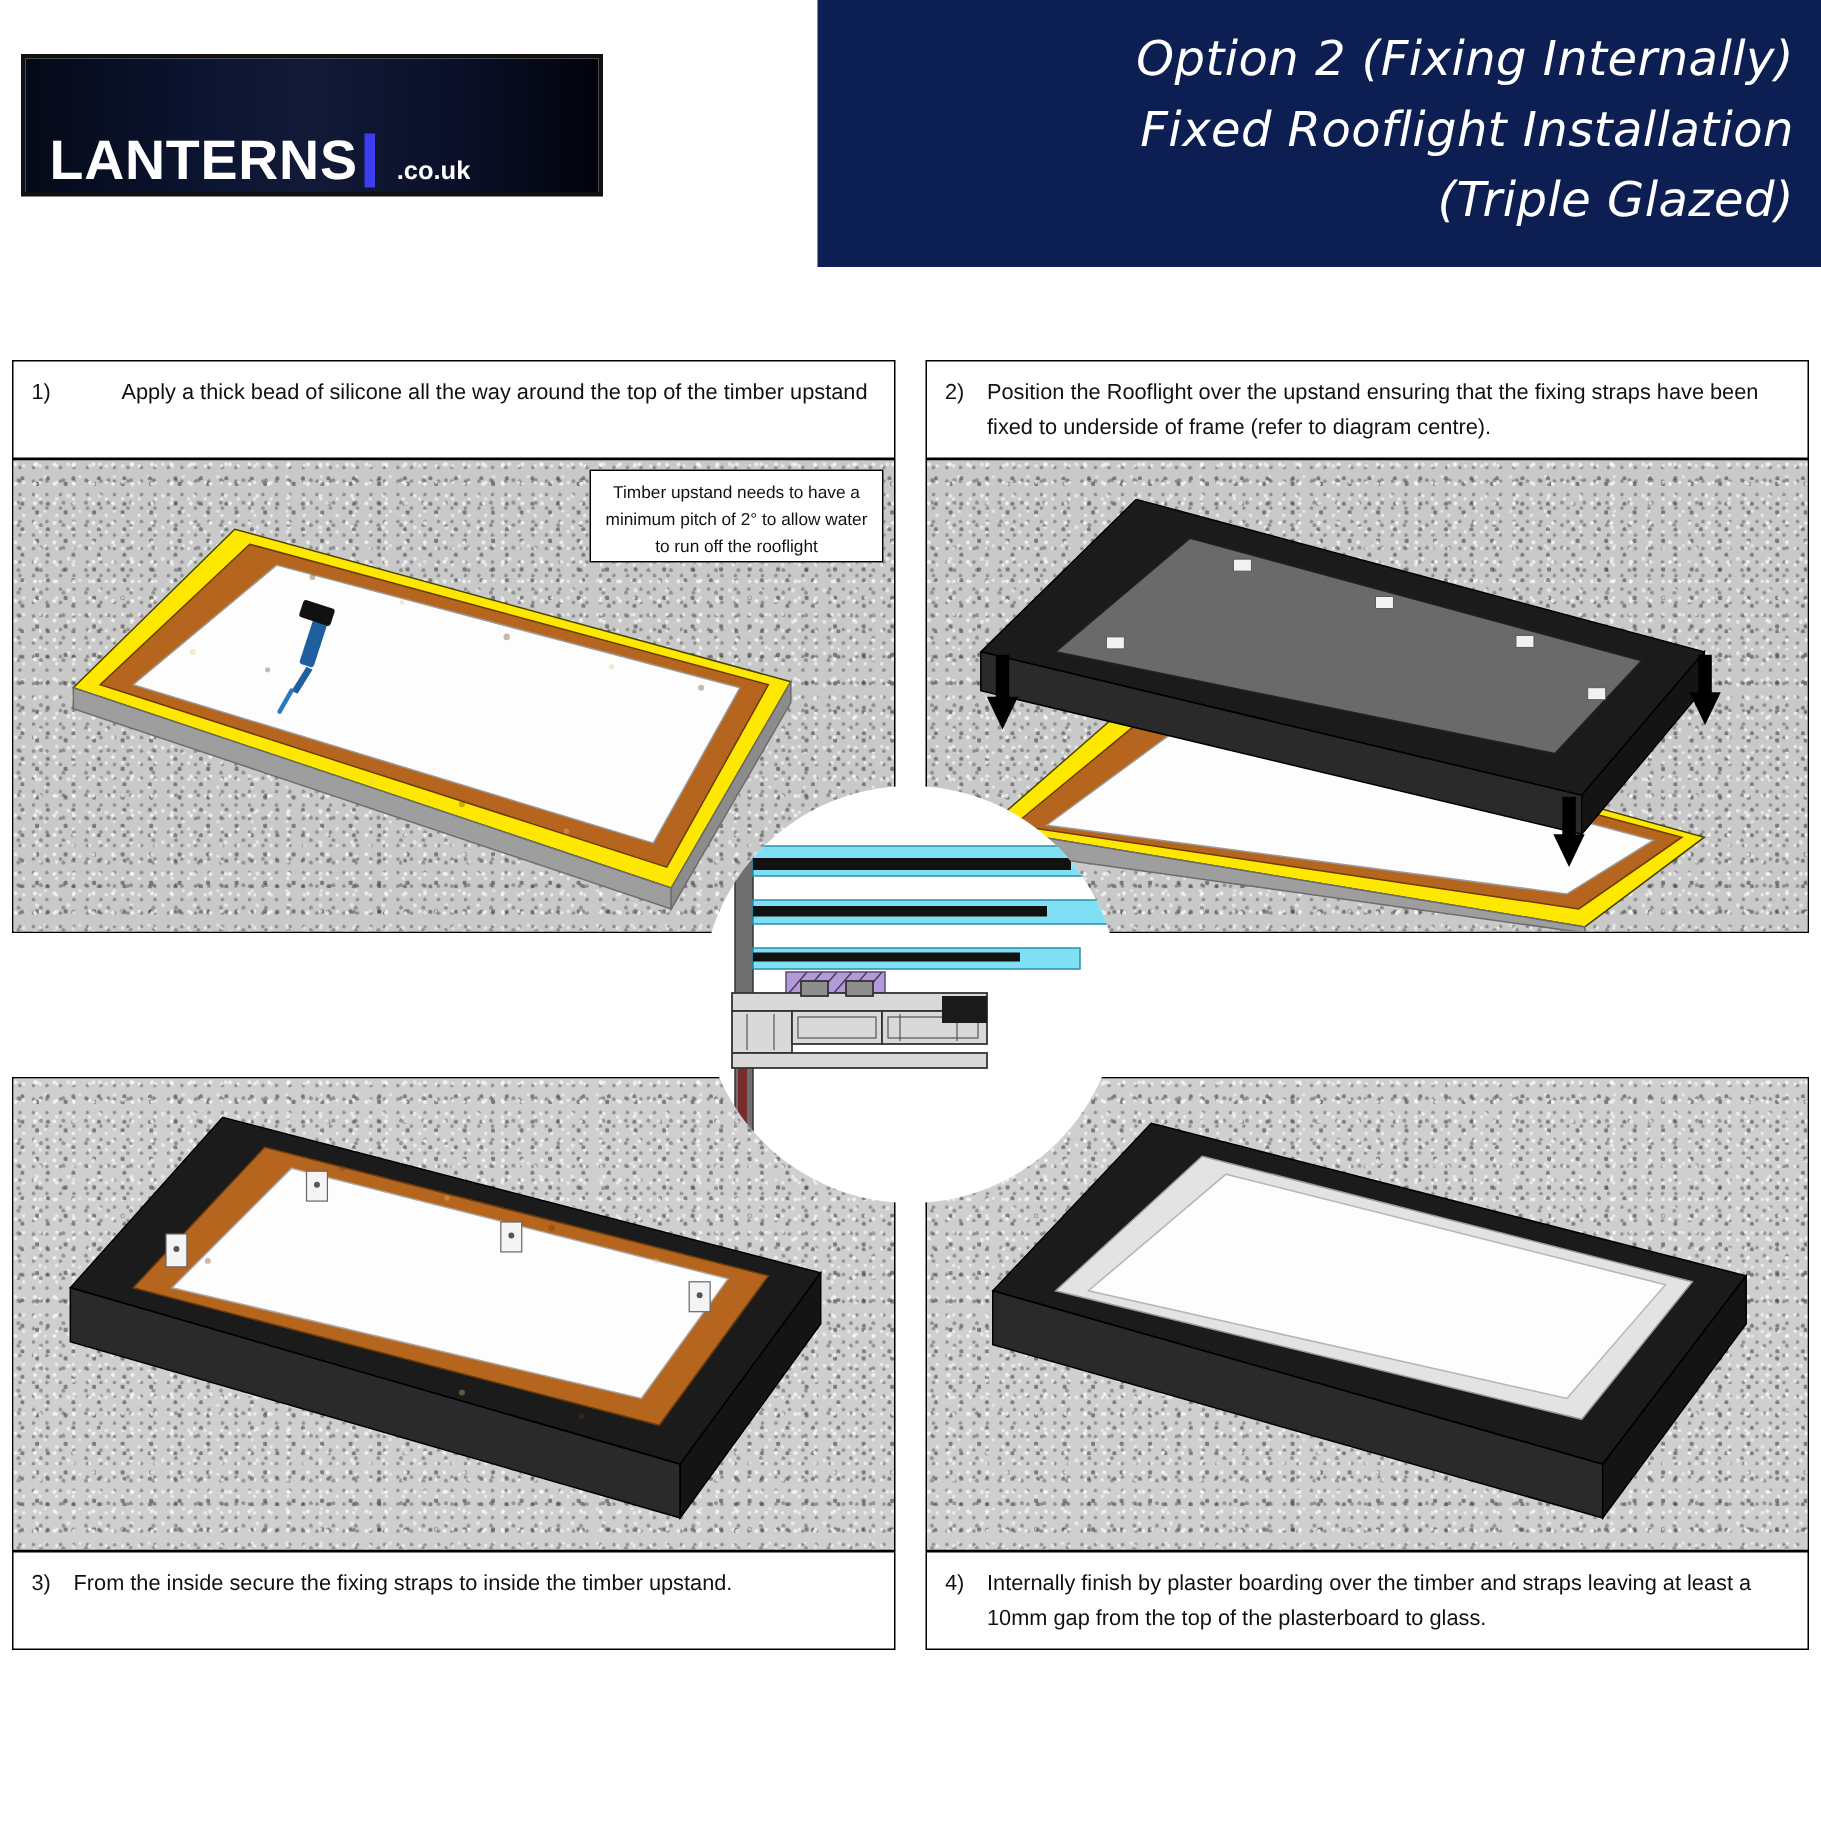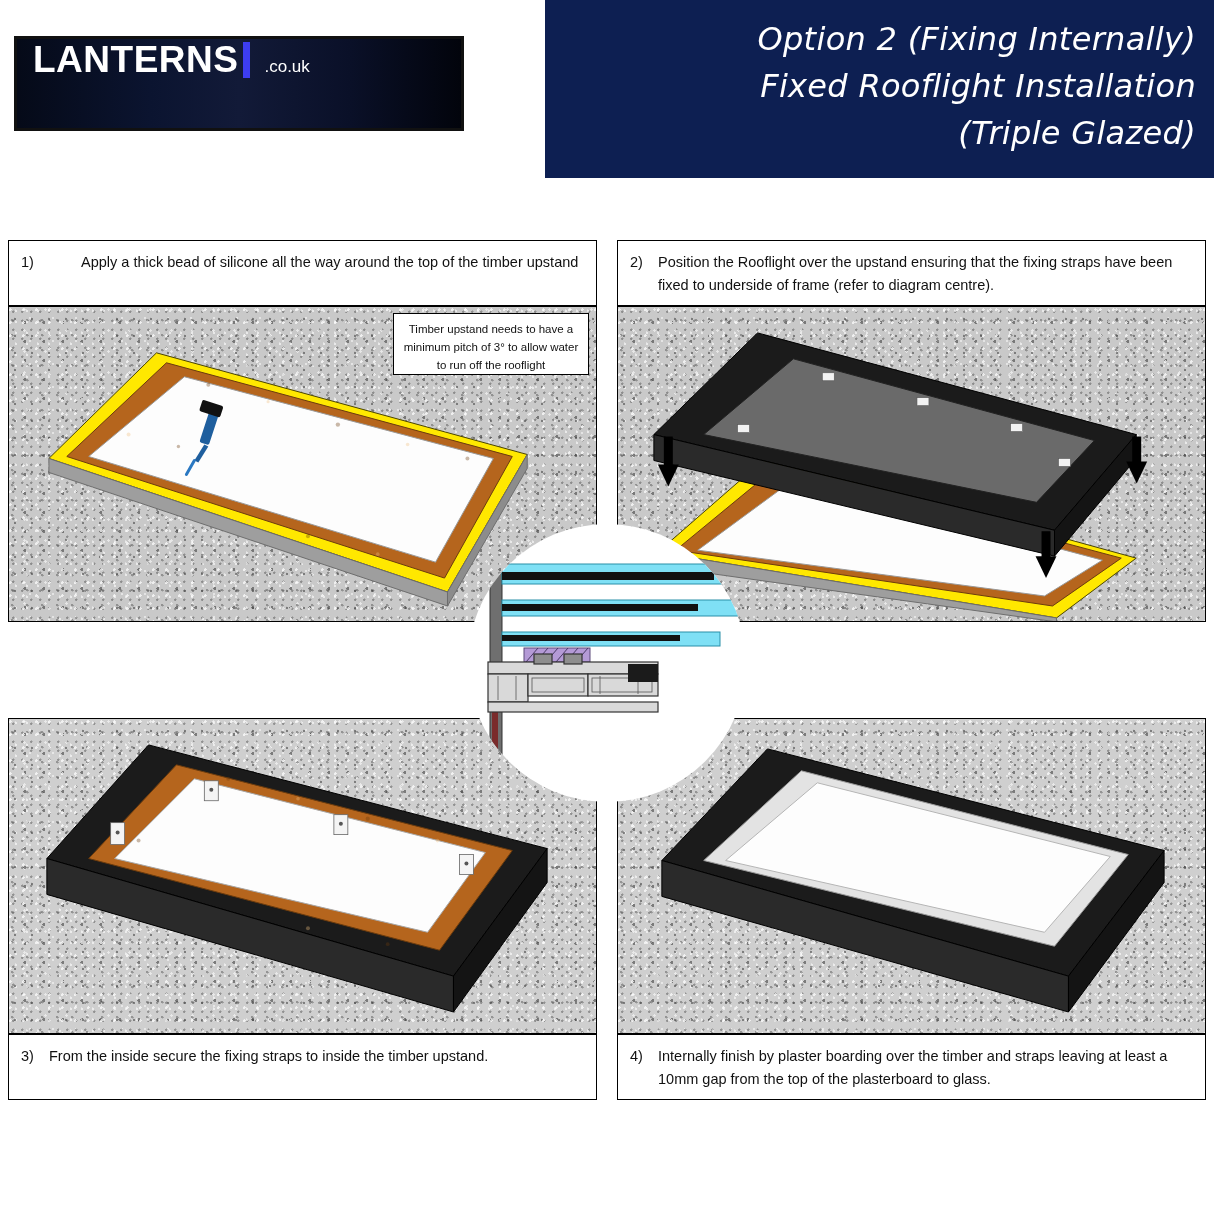--- a/index.html
+++ b/index.html
@@ -10,40 +10,40 @@
     font-family: "Liberation Sans", sans-serif;
     position: relative;
     overflow: hidden;
   }
 
   
   .header {
     position: absolute; left: 0; top: 0; width: 1214px; height: 180px;
   }
   .logo-box {
-    position: absolute; left: 14px; top: 36px; width: 450px; height: 95px;
+    position: absolute; left: 14px; top: 36px; width: 388px; height: 95px;
     border: 3px solid #111;
     background: linear-gradient(90deg, #050a18 0%, #0b1430 30%, #121a38 50%, #0a1028 75%, #02040c 100%);
-    display: flex; align-items: flex-start; justify-content: flex-start;
+    display: flex; align-items: flex-end; justify-content: flex-start;
     padding-left: 16px;
   }
   .logo-text { display: flex; align-items: baseline; }
   .logo-lanterns {
     color: #ffffff; font-size: 37px; font-weight: bold; letter-spacing: 0.5px;
     font-family: "Liberation Sans", sans-serif;
   }
   .logo-sep {
     width: 7px; height: 36px; background: #3d3df0; margin: 0 7px 0 5px;
     align-self: center;
   }
   .logo-direct {
     color: #ffffff; font-size: 37px; font-weight: bold; letter-spacing: 0.5px;
   }
   .logo-couk {
-    color: #ffffff; font-size: 17px; font-weight: normal; margin-left: 7px;
+    color: #ffffff; font-size: 17px; font-weight: bold; margin-left: 7px;
   }
   .title-panel {
     position: absolute; left: 545px; top: 0; width: 669px; height: 178px;
     background: #0d1f52;
     color: #ffffff;
     text-align: right;
     padding: 16px 18px 10px 20px;
   }
   .title-line {
     font-family: "DejaVu Sans", sans-serif;
@@ -146,21 +146,21 @@
     </g>
 
     <g>
       <rect x="196" y="104" width="10" height="34" rx="2" fill="#1f5f9e" transform="rotate(18 201 121)"></rect>
       <rect x="192" y="96" width="22" height="12" rx="2" fill="#111" transform="rotate(18 203 102)"></rect>
       <path d="M196 138 L186 154 L190 156 L200 140 Z" fill="#1f5f9e"></path>
       <path d="M186 154 L178 168" stroke="#2a78c2" stroke-width="3" stroke-linecap="round"></path>
     </g>
   </svg>
 
-  <div class="note" style="left:384px;top:6px;width:196px;height:62px;">Timber upstand needs to have a minimum pitch of 3° to allow water to run off the rooflight</div>
+  <div class="note" style="left:384px;top:6px;width:196px;height:62px;">Timber upstand needs to have a minimum pitch of 2° to allow water to run off the rooflight</div>
 </div>
 
 <div class="cap" style="position:absolute;left:617px;top:240px;width:589px;height:66px;">
   <span class="num">2)</span>
   <span class="txt">Position the Rooflight over the upstand ensuring that the fixing straps have been fixed to underside of frame (refer to diagram centre).</span>
 </div>
 
 <div class="panel" style="left:617px;top:306px;width:589px;height:316px;">
   <div class="roof"></div>
   <svg class="svgwrap" viewBox="0 0 589 316" preserveAspectRatio="none">

